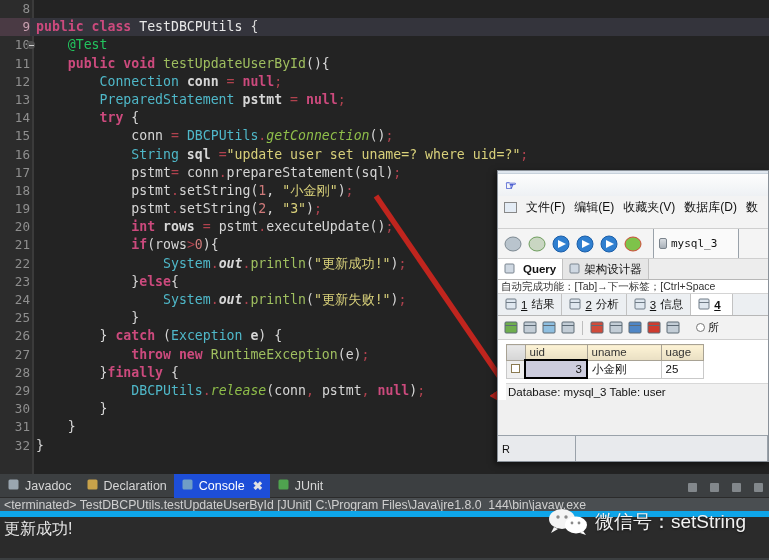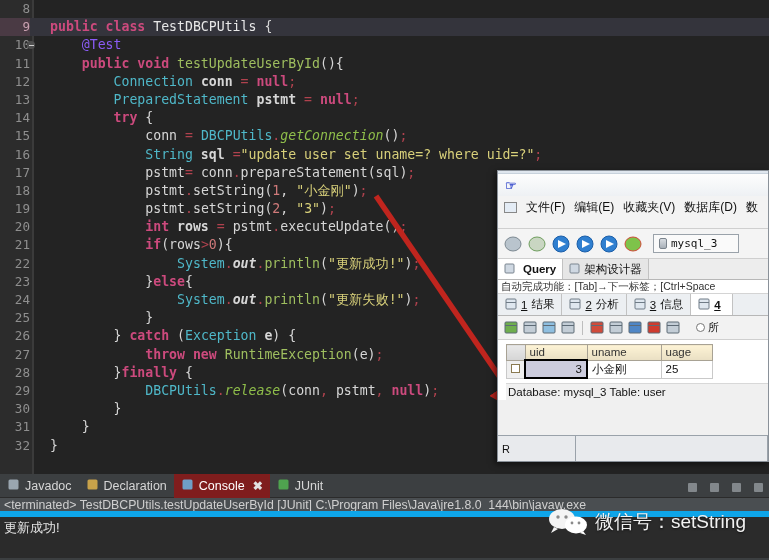--- a/index.html
+++ b/index.html
@@ -44,21 +44,21 @@
     white-space: pre;
   }
   .ln .num {
     position: absolute; left: 0; top: 0; width: 30px;
     text-align: right;
     color: #8f8f8f;
     font-family: "DejaVu Sans Mono", monospace;
     font-size: 12.6px;
   }
   .ln .src {
-    position: absolute; left: 50px; top: 0;
+    position: absolute; left: 36px; top: 0;
     color: #d6d6d6;
   }
   .ln.hl { background: #34343c; }
   .ln.hl .num { color: #c9a0b0; background: #4a3a44; }
   .fold {
     position: absolute; left: 27px; top: 5px;
     width: 8px; height: 8px; border-radius: 50%;
     background: #4e4e4e;
   }
   .fold::after {
@@ -70,21 +70,21 @@
   .kw   { color: #cc4a7d; font-weight: bold; }
   .type { color: #4fb8c9; }
   .meth { color: #9fbf5f; }
   .methi{ color: #8fbe4a; font-style: italic; }
   .str  { color: #d8d07a; }
   .num2 { color: #d07a7a; }
   .punc { color: #d6d6d6; }
   .semi { color: #b0424e; }
   .var  { color: #d6d6d6; font-weight: bold; }
   .vari { color: #d6d6d6; font-weight: bold; font-style: italic; }
-  .ann  { color: #8b5cf6; }
+  .ann  { color: #22c55e; }
   .op   { color: #b0424e; }
   .white{ color: #e8e8e8; }
 
   
   .arrow-svg { position: absolute; left: 0; top: 0; pointer-events: none; }
 
   
   .sqlyog {
     position: absolute; left: 497px; top: 170px;
     width: 272px; height: 292px;
@@ -118,21 +118,21 @@
   .sqly-gap { height: 11px; background: #f3f3f3; border-bottom: 1px solid #cfcfcf; }
   .sqly-toolbar {
     height: 30px; display: flex; align-items: center; gap: 4px;
     padding-left: 5px;
     background: #f4f4f4;
     border-bottom: 1px solid #cfcfcf;
     white-space: nowrap; overflow: hidden;
   }
   .tb-ico { width: 20px; height: 20px; flex: 0 0 auto; position: relative; }
   .dbcombo {
-    height: 19px; min-width: 86px; margin-left: 6px;
+    height: 31px; min-width: 86px; margin-left: 6px;
     border: 1px solid #9aa2aa; background: #fafafa;
     display: flex; align-items: center; gap: 4px; padding: 0 5px;
     font-family: "DejaVu Sans Mono", monospace; font-size: 11px;
   }
   .sqly-tabs {
     height: 21px; display: flex; align-items: flex-end;
     background: #ededed; border-bottom: 1px solid #b7b7b7;
     white-space: nowrap; overflow: hidden;
   }
   .sqly-tabs .tab {
@@ -209,37 +209,37 @@
     background: #3c3f41;
     display: flex; align-items: center;
     border-bottom: 1px solid #2b2b2b;
   }
   .bp-tab {
     display: flex; align-items: center; gap: 5px;
     height: 24px; padding: 0 7px;
     font-size: 12.5px; color: #d6d6d6;
     white-space: nowrap;
   }
-  .bp-tab.active { background: #7f1d1d; color: #fff; }
+  .bp-tab.active { background: #1d4ed8; color: #fff; }
   .bp-tools {
     position: absolute; right: 4px; top: 0; height: 24px;
     display: flex; align-items: center; gap: 9px;
   }
   .bp-tools .ti { width: 13px; height: 13px; position: relative; opacity: .75; }
   .bp-sub {
     height: 19px; background: #4a4e51;
     color: #cfcfcf; font-size: 12.3px;
     display: flex; align-items: center;
     padding-left: 4px;
     border-bottom: 6px solid #0ea5e9;
     white-space: nowrap; overflow: hidden;
   }
   .bp-console {
     height: 41px; background: #2b2b2b;
-    color: #e6e6e6; font-size: 13px;
+    color: #e6e6e6; font-size: 16px;
     padding: 2px 0 0 4px;
     white-space: pre;
   }
 
   
   .wm {
     position: absolute; left: 548px; top: 508px;
     display: flex; align-items: center; gap: 7px;
     color: #f2f2f2; font-size: 19px;
     text-shadow: 0 1px 2px rgba(0,0,0,.6);
@@ -411,21 +411,21 @@
       </div>
     </div>
 
     <div class="grid-area">
       <table class="grid">
         <thead>
           <tr>
             <th class="cb"></th>
             <th style="width:62px">uid</th>
             <th style="width:74px">uname</th>
-            <th style="width:51px">uage</th>
+            <th style="width:42px">uage</th>
           </tr>
         </thead>
         <tbody>
           <tr>
             <td class="cb">
               <span class="cbox"></span>
             </td>
             <td class="sel">3</td>
             <td>小金刚</td>
             <td>25</td>

